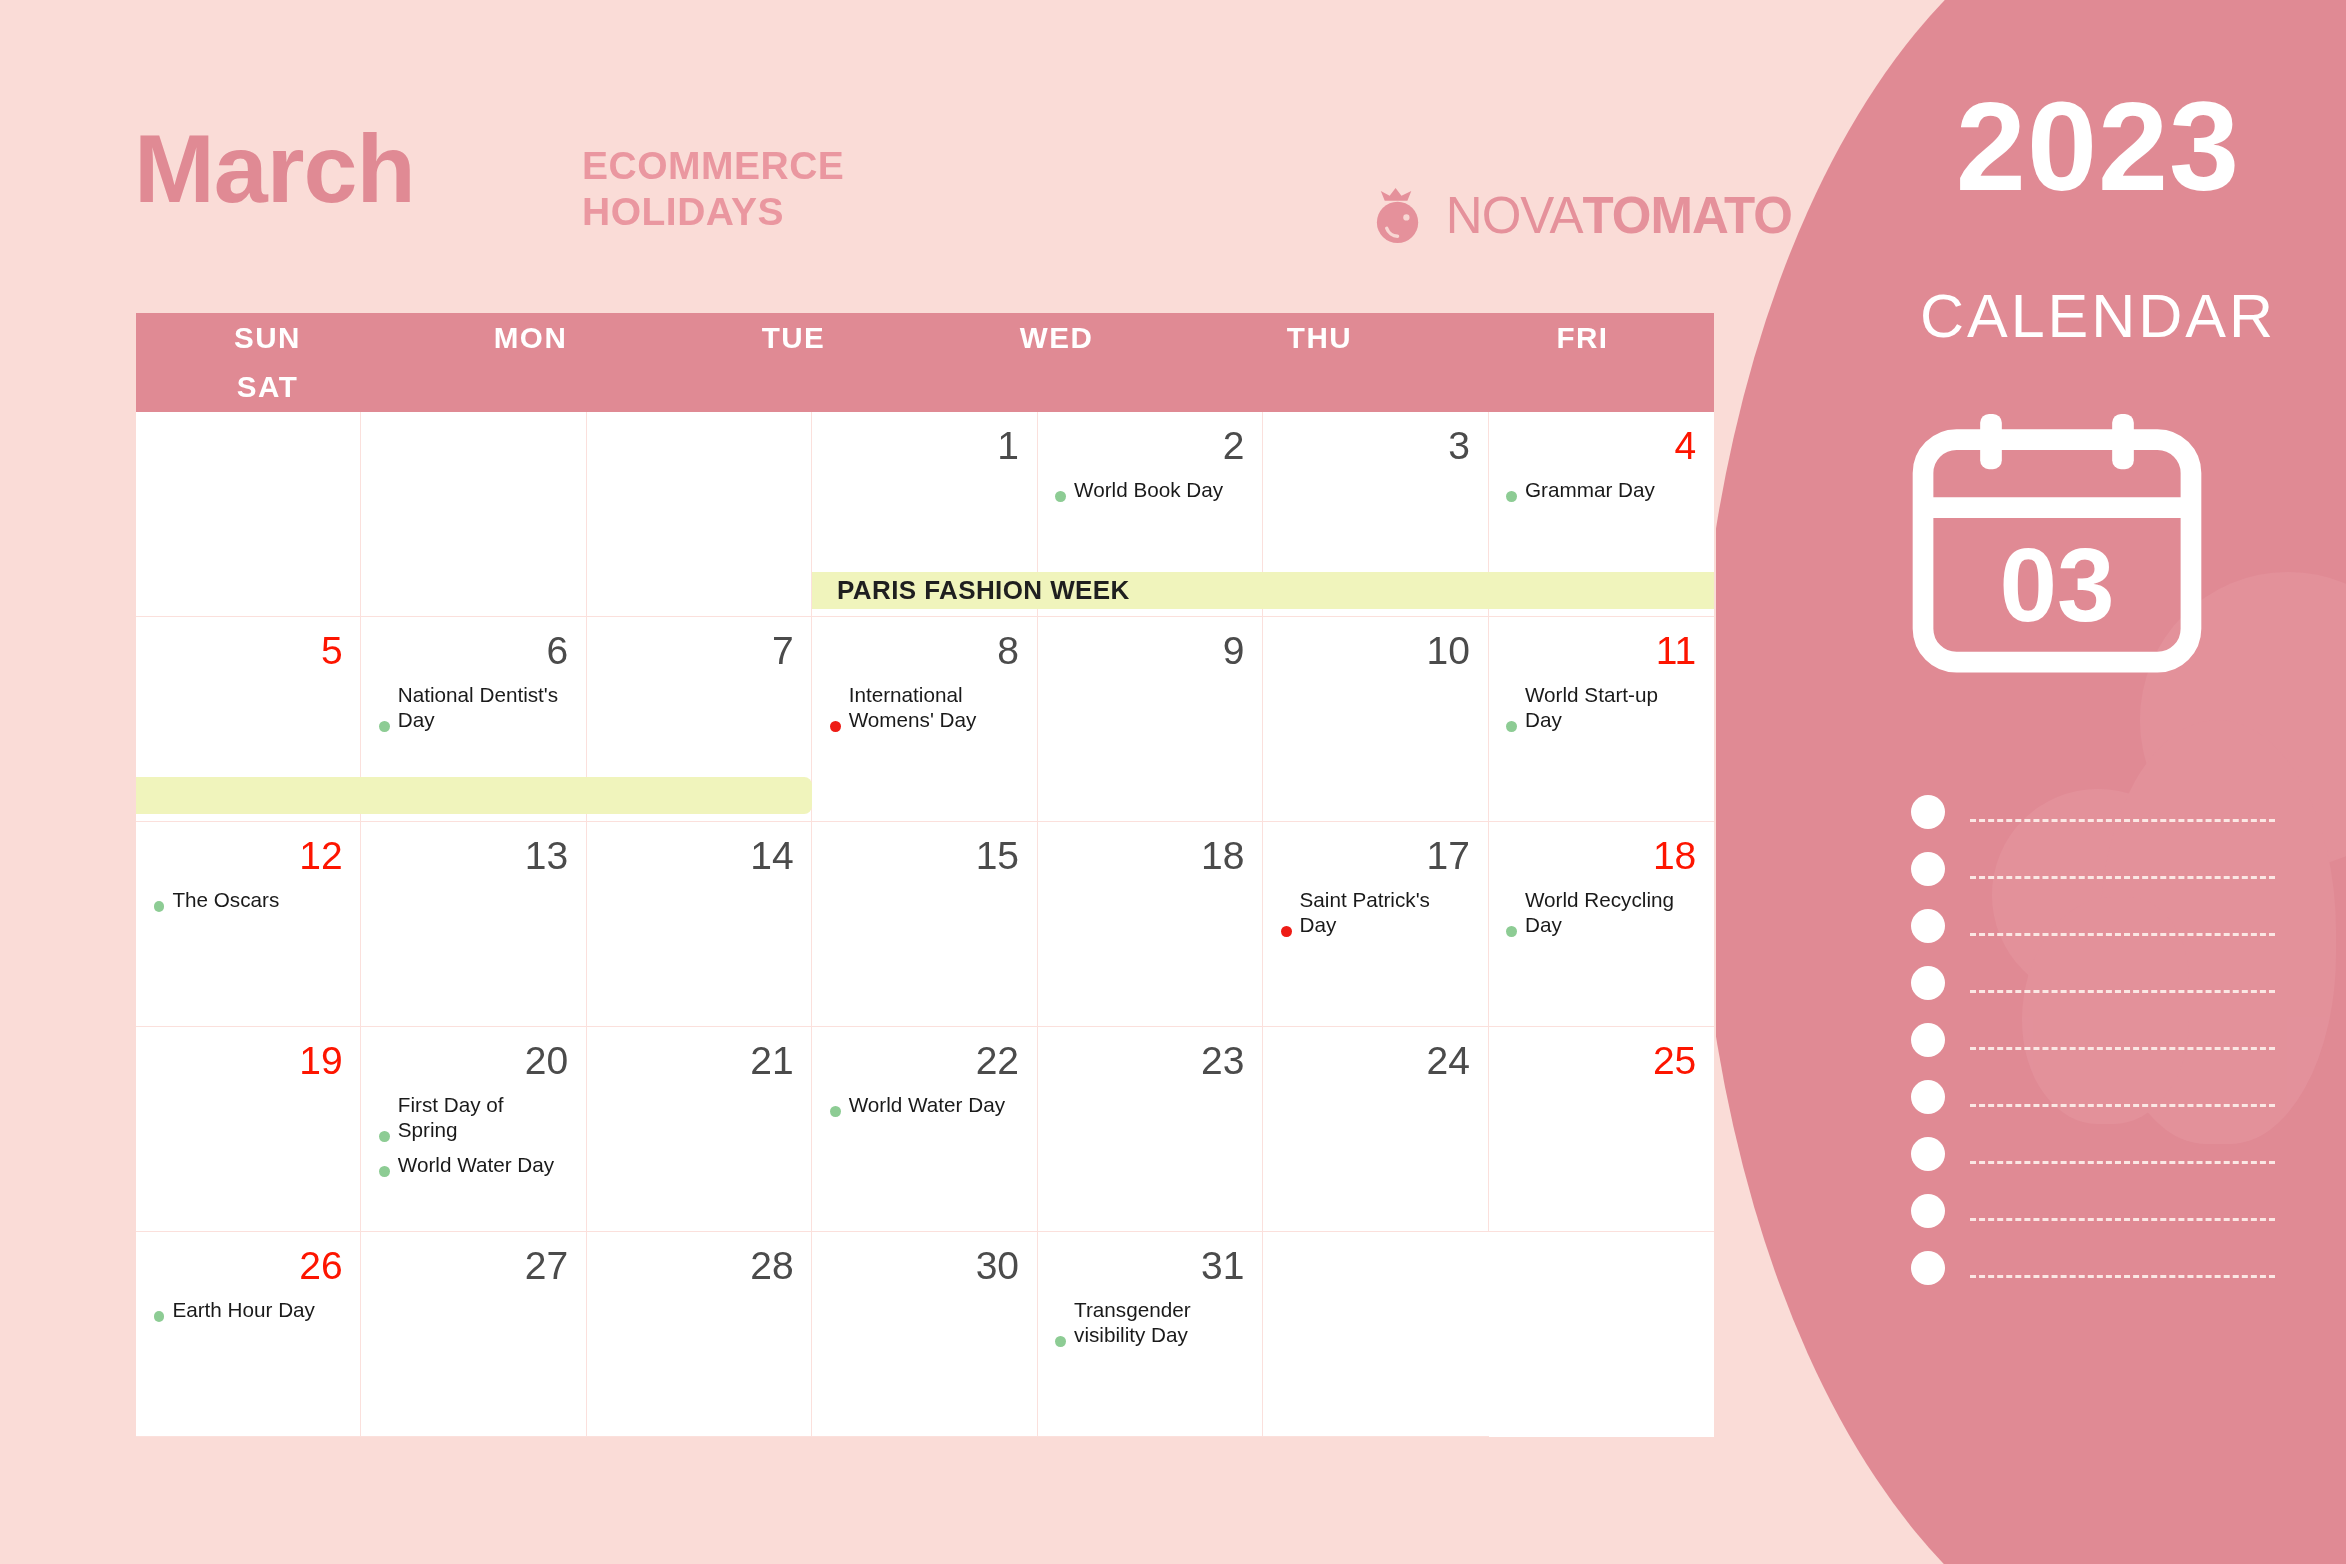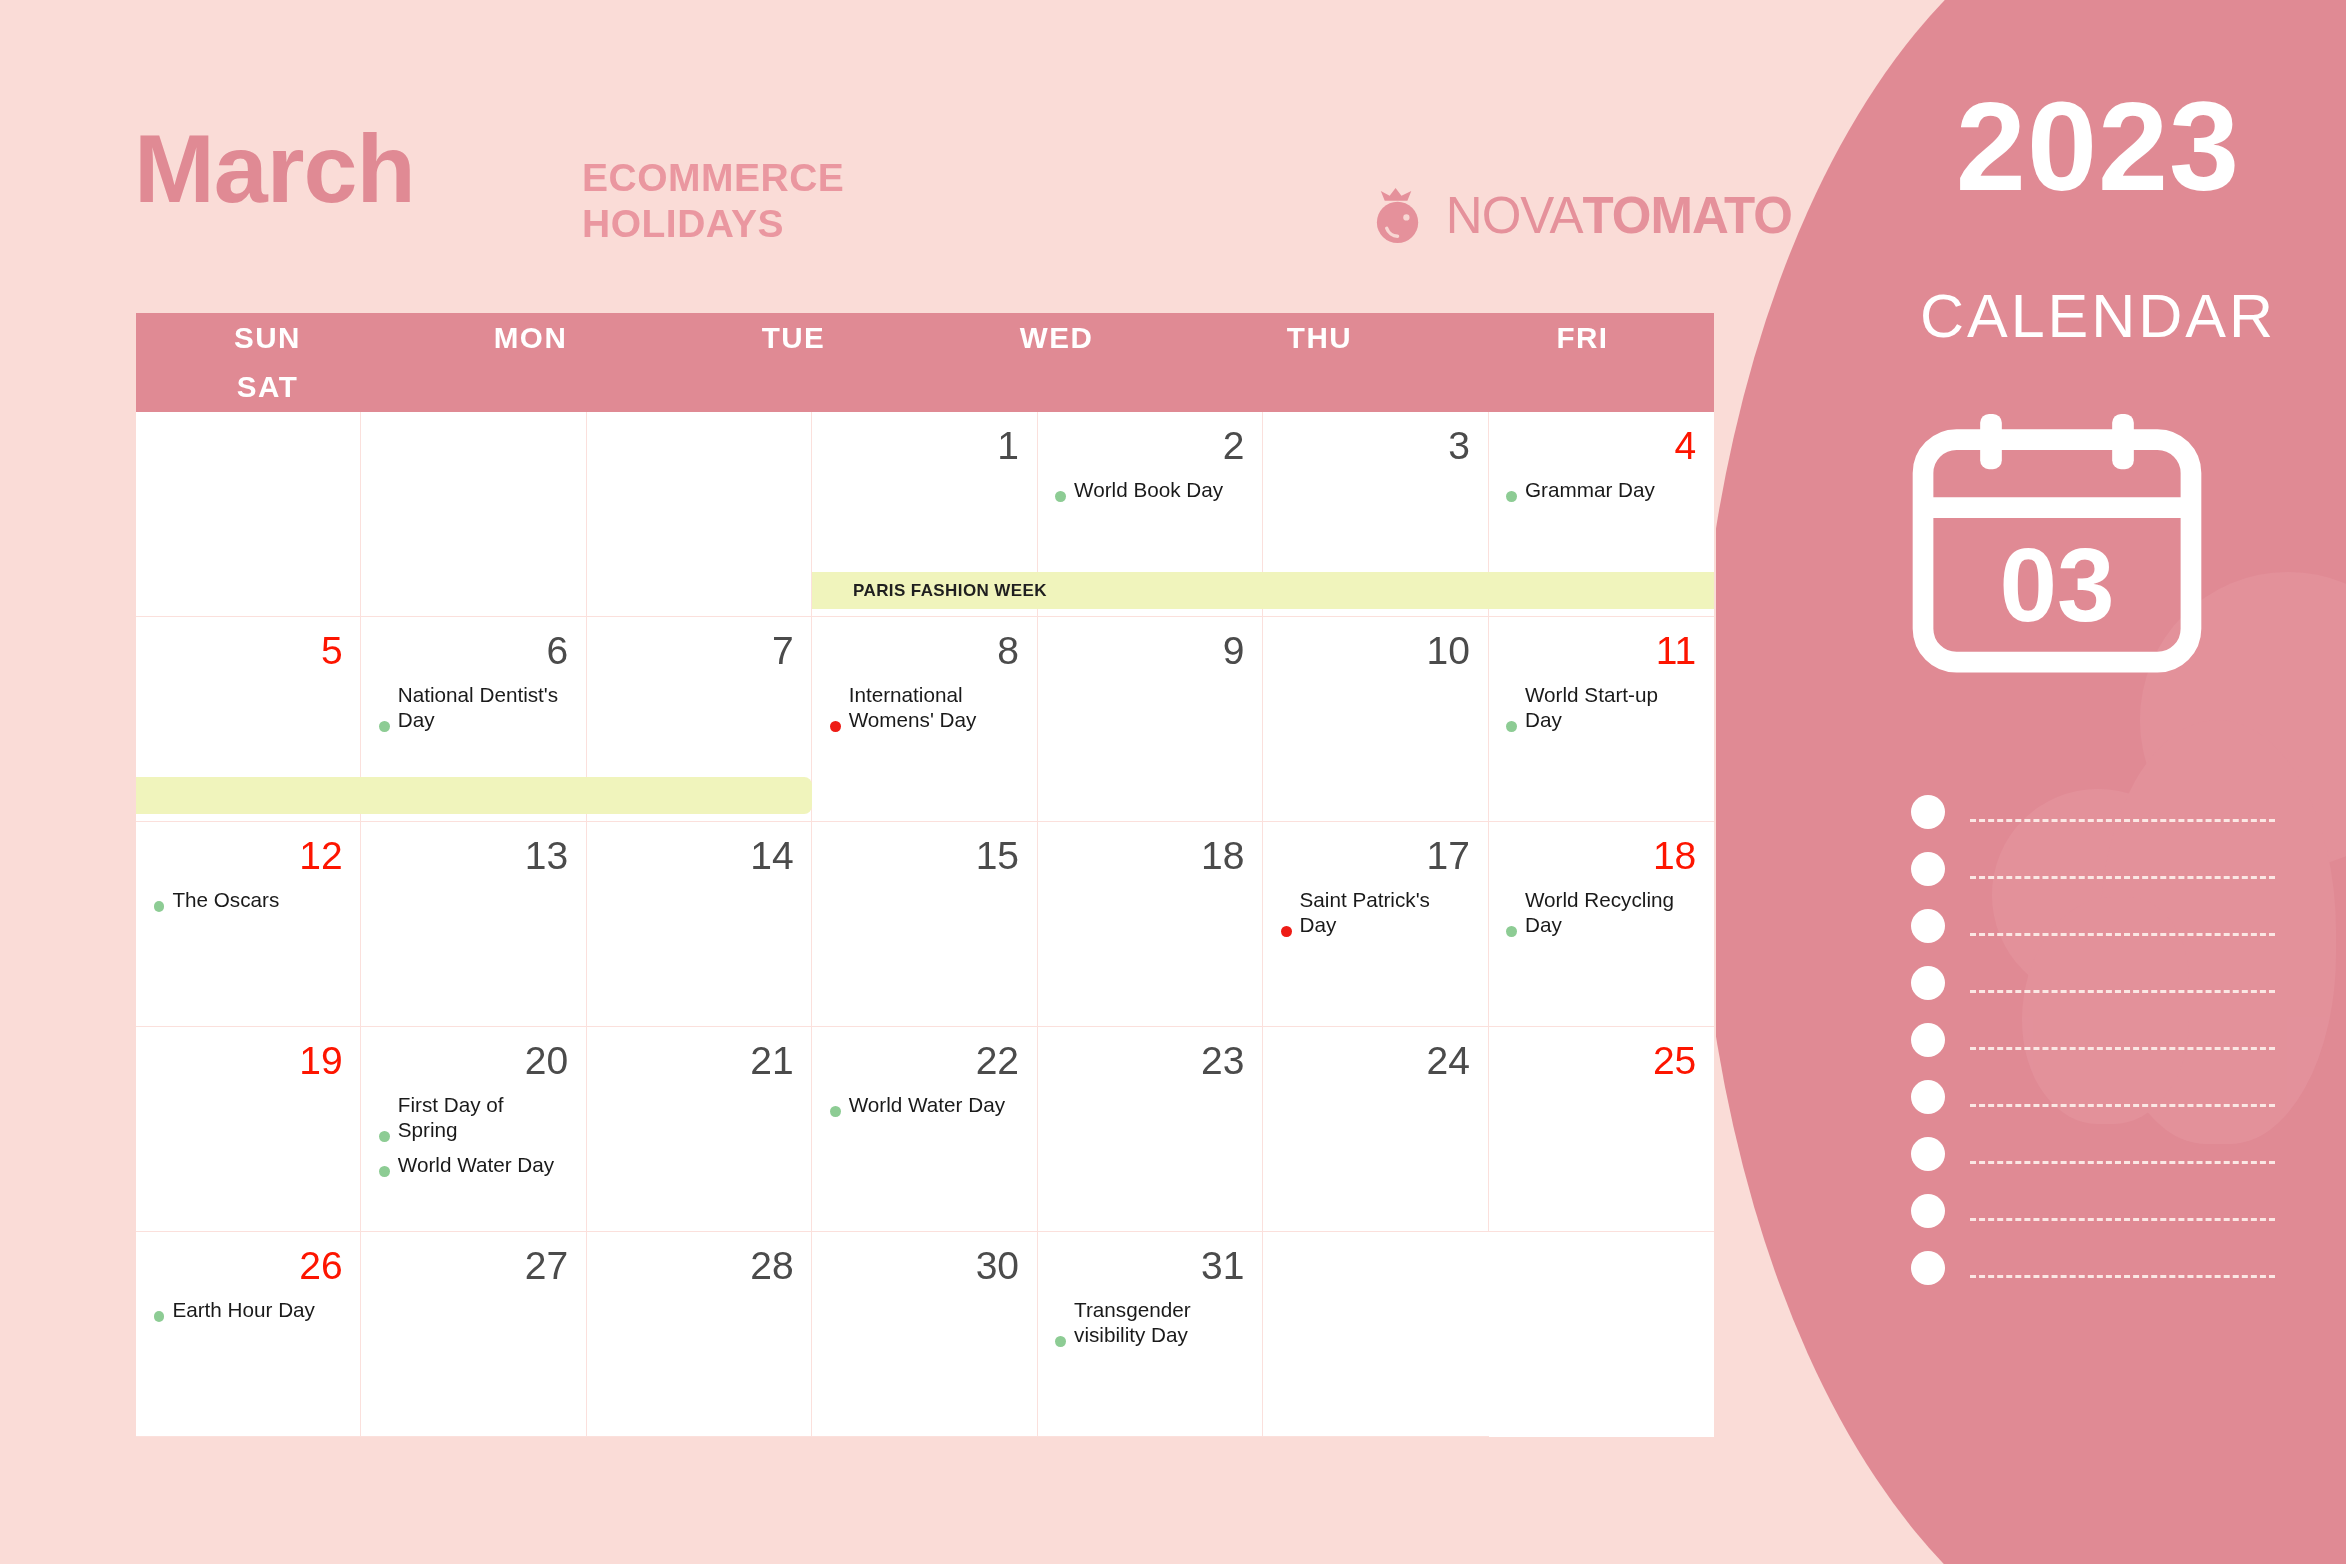--- a/index.html
+++ b/index.html
@@ -87,21 +87,21 @@
   }
 
   
   .month {
     position: absolute; left: 134px; top: 120px;
     color: #e08a94;
     font-size: 97px; font-weight: 700; line-height: 1;
     letter-spacing: -1px;
   }
   .subtitle {
-    position: absolute; left: 582px; top: 155px;
+    position: absolute; left: 582px; top: 143px;
     color: #ea97a0;
     font-size: 39px; font-weight: 600;
     line-height: 1.18; letter-spacing: 0.5px;
   }
   .brand {
     position: absolute; left: 1369px; top: 185px;
     display: flex; align-items: center; gap: 15.8px;
   }
   .brand-mark { width: 61px; height: 61px; display: block; }
   .brand-text {
@@ -159,23 +159,23 @@
   .bullet.green { background: #8dcc94; }
   .bullet.red { background: #ee1c16; }
   .evt-text { display: block; }
 
   
   .bar {
     position: absolute;
     height: 37px;
     background: #f0f4bc;
     display: flex; align-items: center;
-    font-size: 17px; font-weight: 600; color: #1f1f1f;
+    font-size: 26px; font-weight: 600; color: #1f1f1f;
     letter-spacing: 0.4px;
-    padding-left: 41px;
+    padding-left: 25px;
     z-index: 3;
   }
 </style>
 </head>
 <body>
 
 <div id="root">
 
   <div class="side-panel">
     <div class="side-panel-shape">

